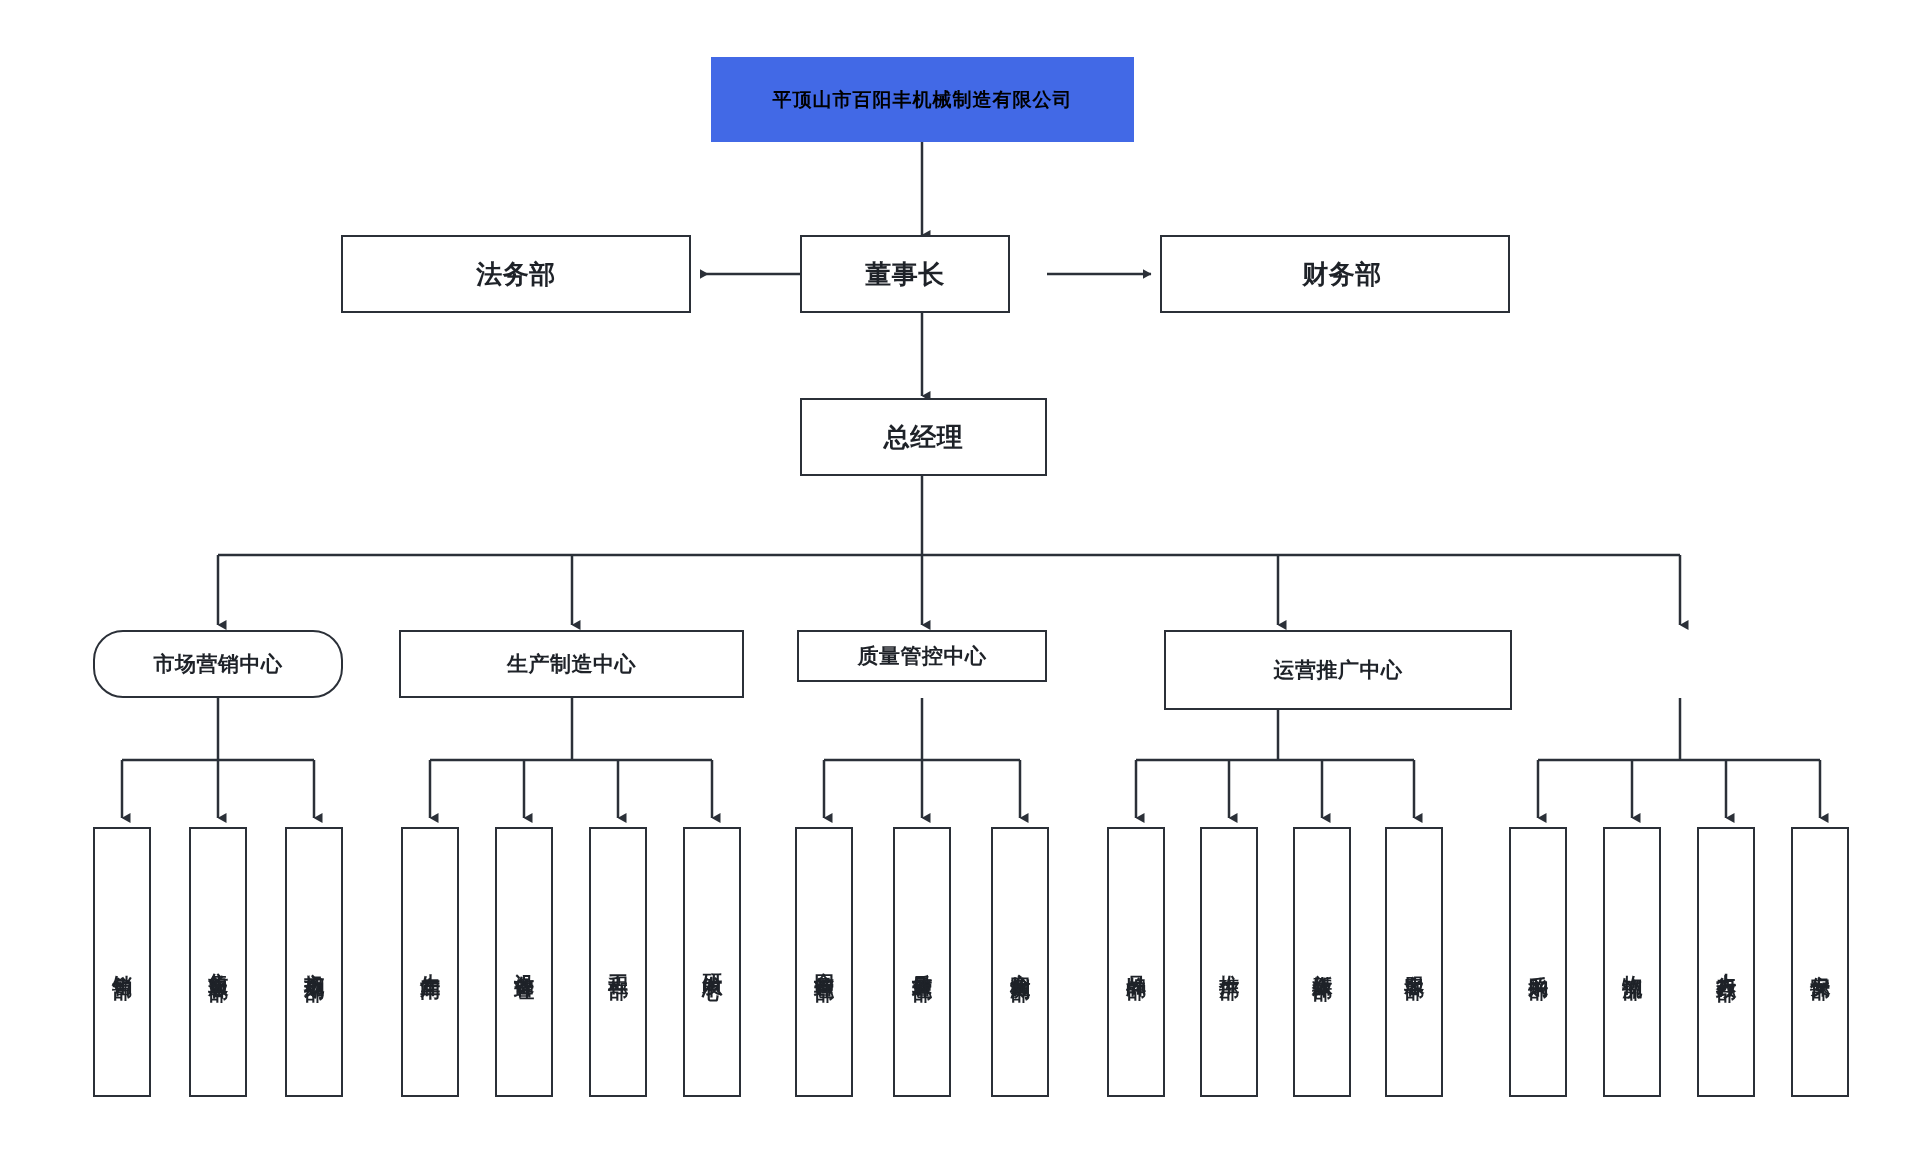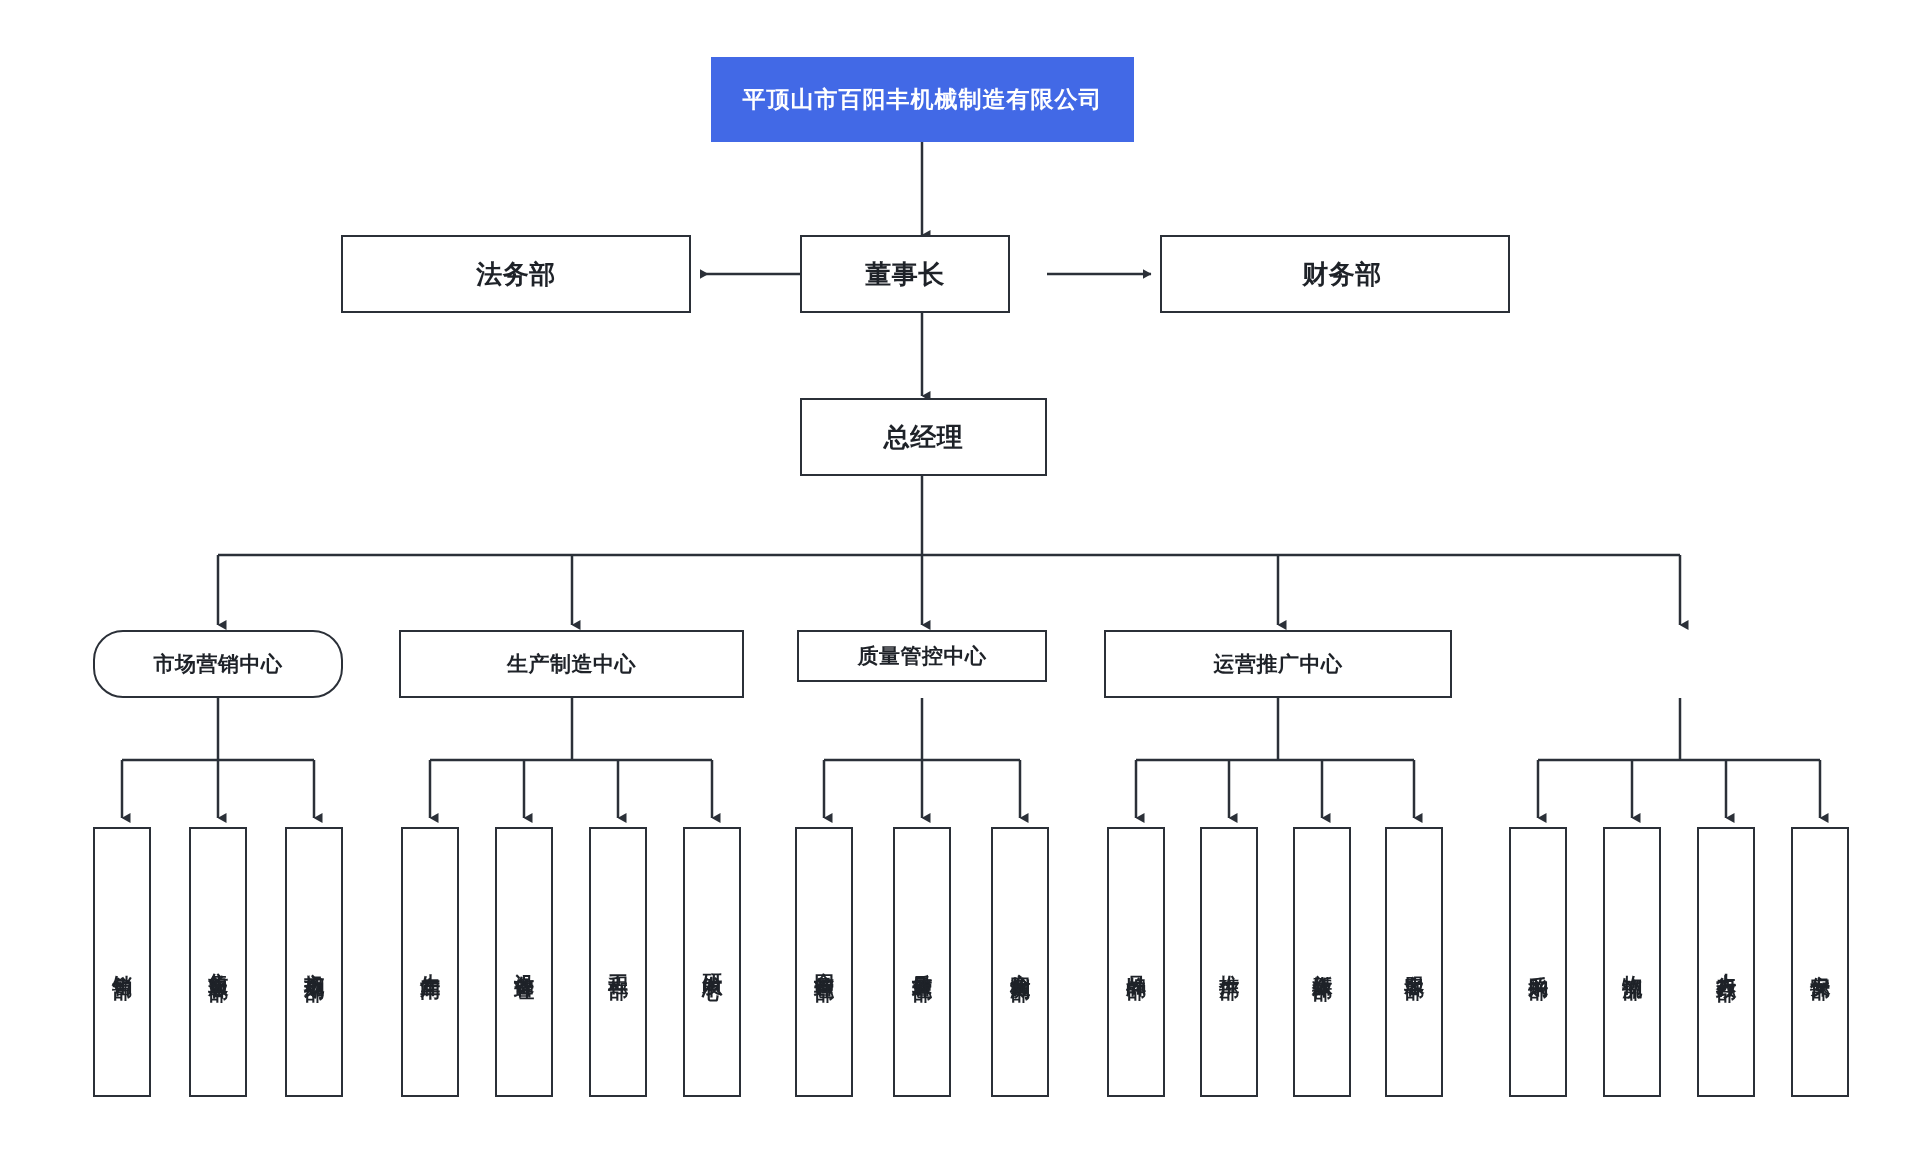--- a/index.html
+++ b/index.html
@@ -40,22 +40,22 @@
     text-align: center;
     line-height: 1.25;
     letter-spacing: 0.5px;
   }
   
   .box-root {
     background: #4269e6;
     border: none;
   }
   .box-root .node-label {
-    color: #ffffff;
-    font-size: 23px;
+    color: #000000;
+    font-size: 19px;
     letter-spacing: 1px;
   }
   
   .box-h .node-label {
     font-size: 26px;
   }
   
   .box-center .node-label {
     font-size: 21px;
   }
@@ -164,21 +164,21 @@
 
   <div class="node-box box-center" style="left:93px; top:630px; width:250px; height:68px;border-radius:30px;">
     <span class="node-label">市场营销中心</span>
   </div>
   <div class="node-box box-center" style="left:399px; top:630px; width:345px; height:68px;">
     <span class="node-label">生产制造中心</span>
   </div>
   <div class="node-box box-center" style="left:797px; top:630px; width:250px; height:52px;">
     <span class="node-label">质量管控中心</span>
   </div>
-  <div class="node-box box-center" style="left:1104px; top:630px; width:348px; height:68px;">
+  <div class="node-box box-center" style="left:1164px; top:630px; width:348px; height:80px;">
     <span class="node-label">运营推广中心</span>
   </div>
 
   <div class="node-box box-leaf" style="left:93px; top:827px; width:58px; height:270px;">
     <span class="node-label">销售部</span>
   </div>
   <div class="node-box box-leaf" style="left:189px; top:827px; width:58px; height:270px;">
     <span class="node-label">售前客服部</span>
   </div>
   <div class="node-box box-leaf" style="left:285px; top:827px; width:58px; height:270px;">

